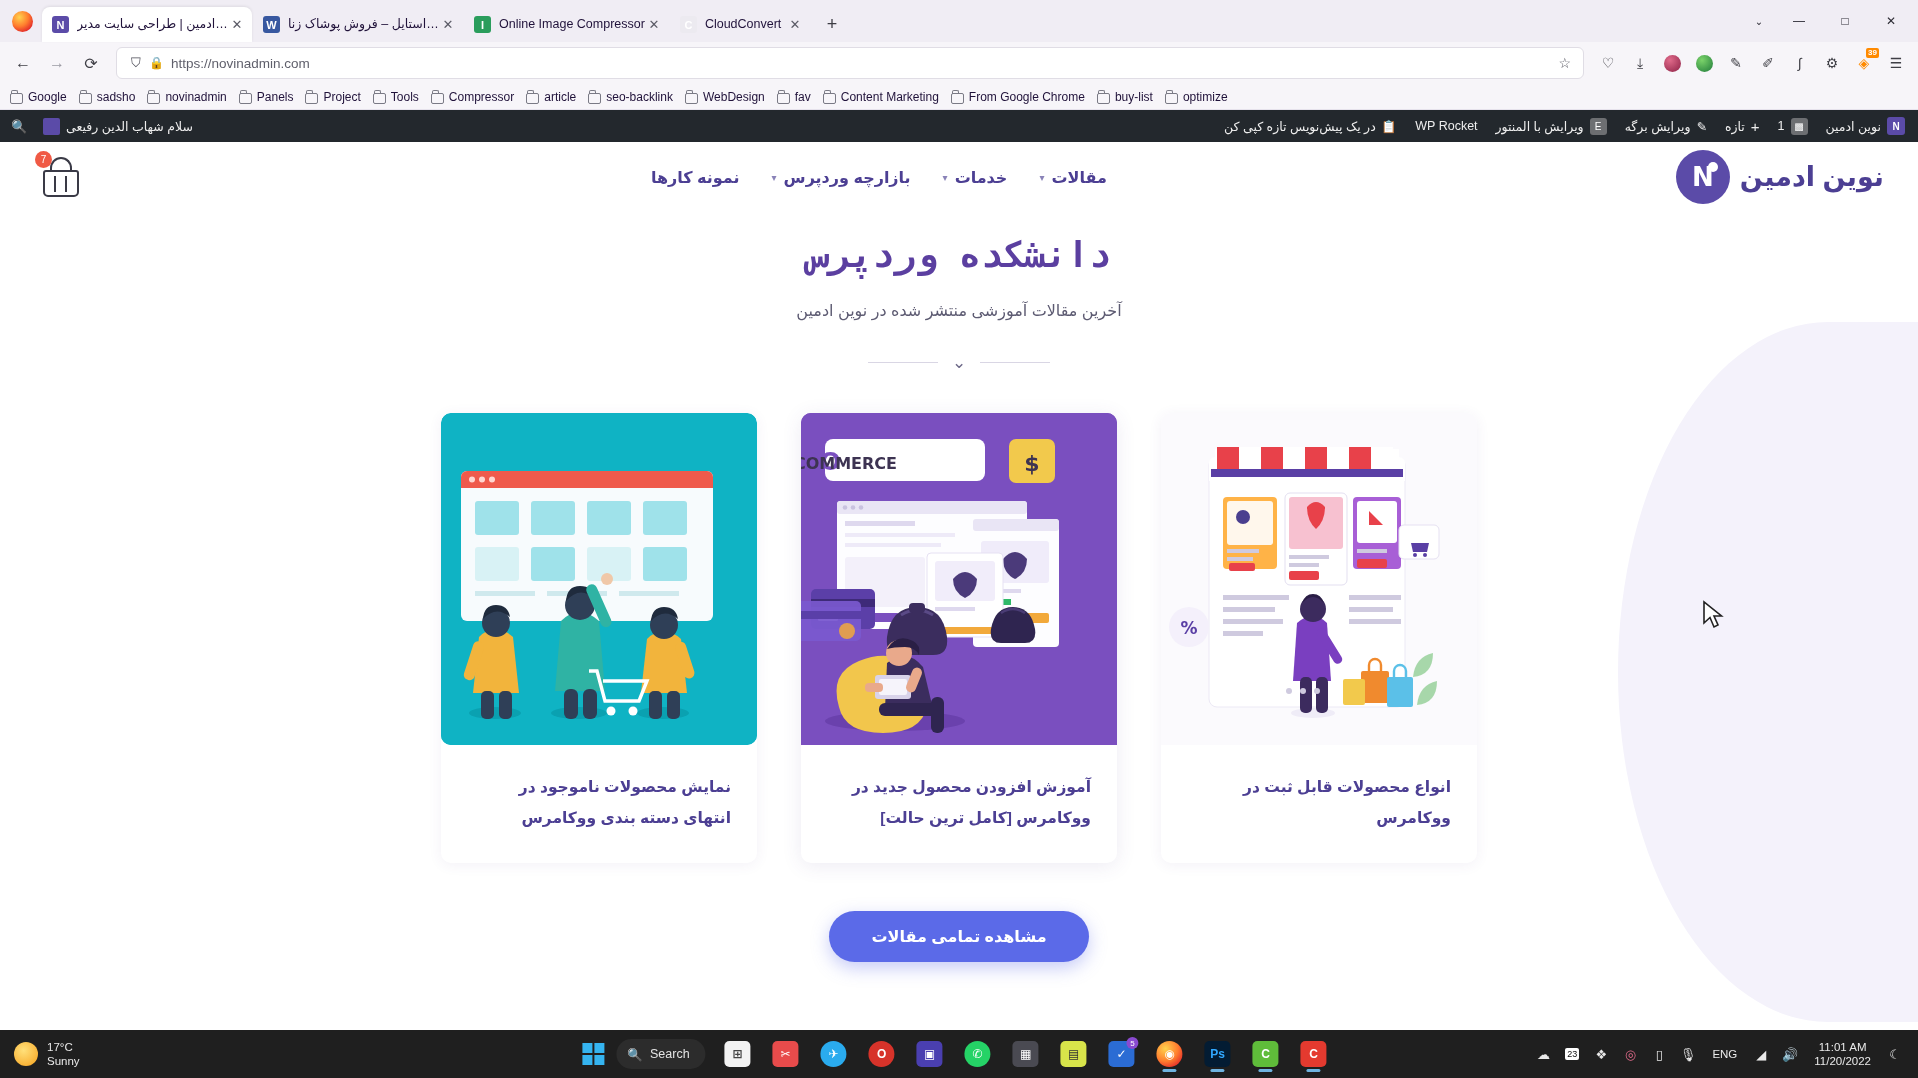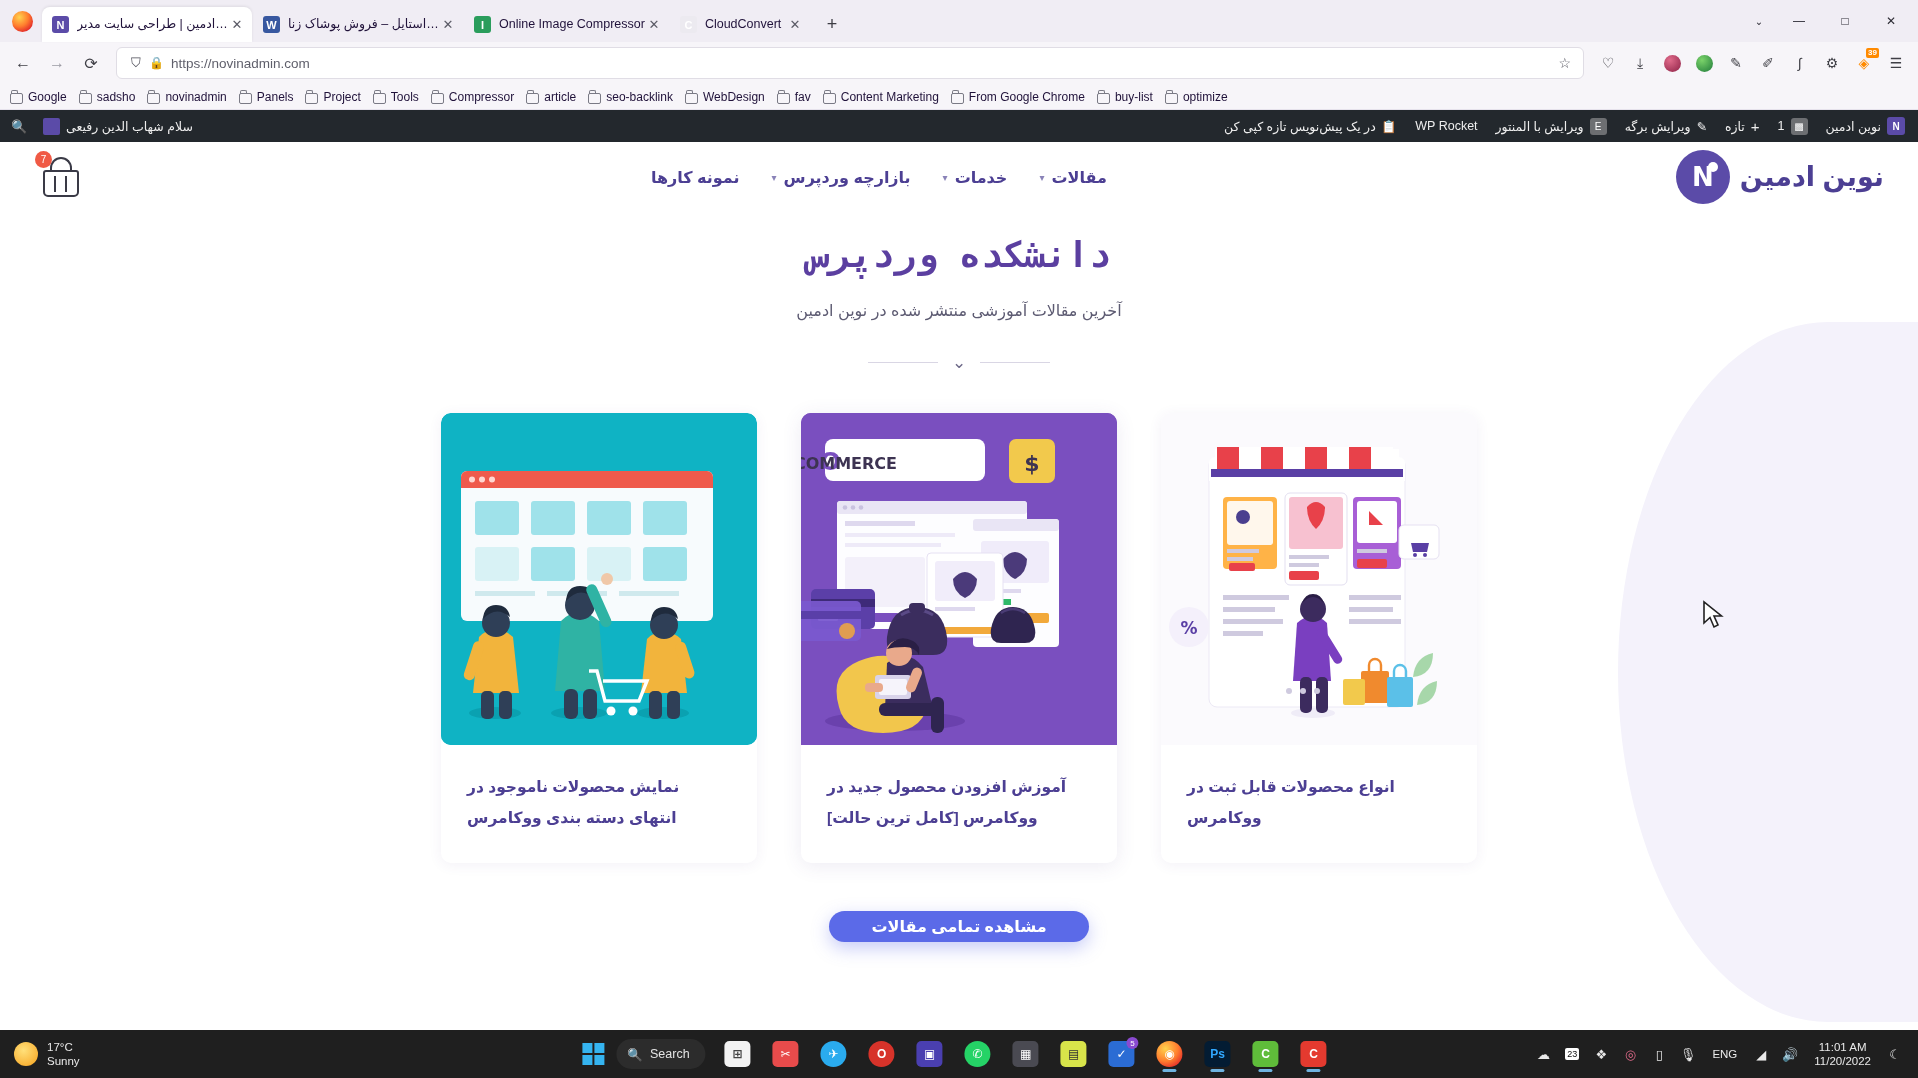--- a/index.html
+++ b/index.html
@@ -113,30 +113,30 @@
   .hero p { font-size: 16px; color: #5d5b72; margin-top: 23px; }
   .divider { display: flex; align-items: center; justify-content: center; gap: 14px; margin-top: 34px; }
   .divider .ln { width: 70px; height: 1px; background: #d9d6e4; }
   .divider .chev { font-size: 17px; color: #6e6a89; line-height: 1; }
 
   .cards { display: flex; justify-content: center; gap: 44px; margin-top: 42px; position: relative; z-index: 2; }
   .card { width: 316px; background: #ffffff; border-radius: 10px;
     box-shadow: 0 3px 20px rgba(80,60,140,.10); overflow: hidden; }
   .card.plain { box-shadow: 0 2px 14px rgba(80,60,140,.07); }
   .card .thumb { height: 332px; width: 100%; position: relative; overflow: hidden; }
-  .card .ttl { padding: 26px 26px 30px; text-align: left; font-size: 15.5px;
+  .card .ttl { padding: 26px 26px 30px; text-align: right; font-size: 15.5px;
     color: #4c3f93; font-weight: bold; line-height: 2; }
 
   .thumb-shop { background: #fbfafd; }
   .thumb-woo { background: #7a4fbf; }
   .thumb-teal { background: #0fb3c4; border-radius: 10px; }
 
   .cta-wrap { text-align: center; margin-top: 48px; position: relative; z-index: 2; }
   .cta { display: inline-block; background: #5b6ae8; color: #fff; font-size: 16px; font-weight: bold;
-    padding: 6px 42px; border-radius: 30px; box-shadow: 0 6px 18px rgba(91,106,232,.35); }
+    padding: 16px 42px; border-radius: 30px; box-shadow: 0 6px 18px rgba(91,106,232,.35); }
 
   
   .taskbar { position: absolute; left: 0; bottom: 0; width: 1918px; height: 48px; background: #1f1f1f;
     display: flex; align-items: center; color: #e9e9e9; }
   .weather { display: flex; align-items: center; gap: 9px; padding-left: 14px; }
   .weather .sun { width: 24px; height: 24px; border-radius: 50%;
     background: radial-gradient(circle at 40% 35%, #ffe07a, #f6a21d); }
   .weather .wt { font-size: 11.5px; line-height: 14px; }
   .tb-center { position: absolute; left: 50%; transform: translateX(-50%); display: flex; align-items: center; gap: 4px; }
   .winlogo { width: 22px; height: 22px; display: grid; grid-template-columns: 1fr 1fr;

